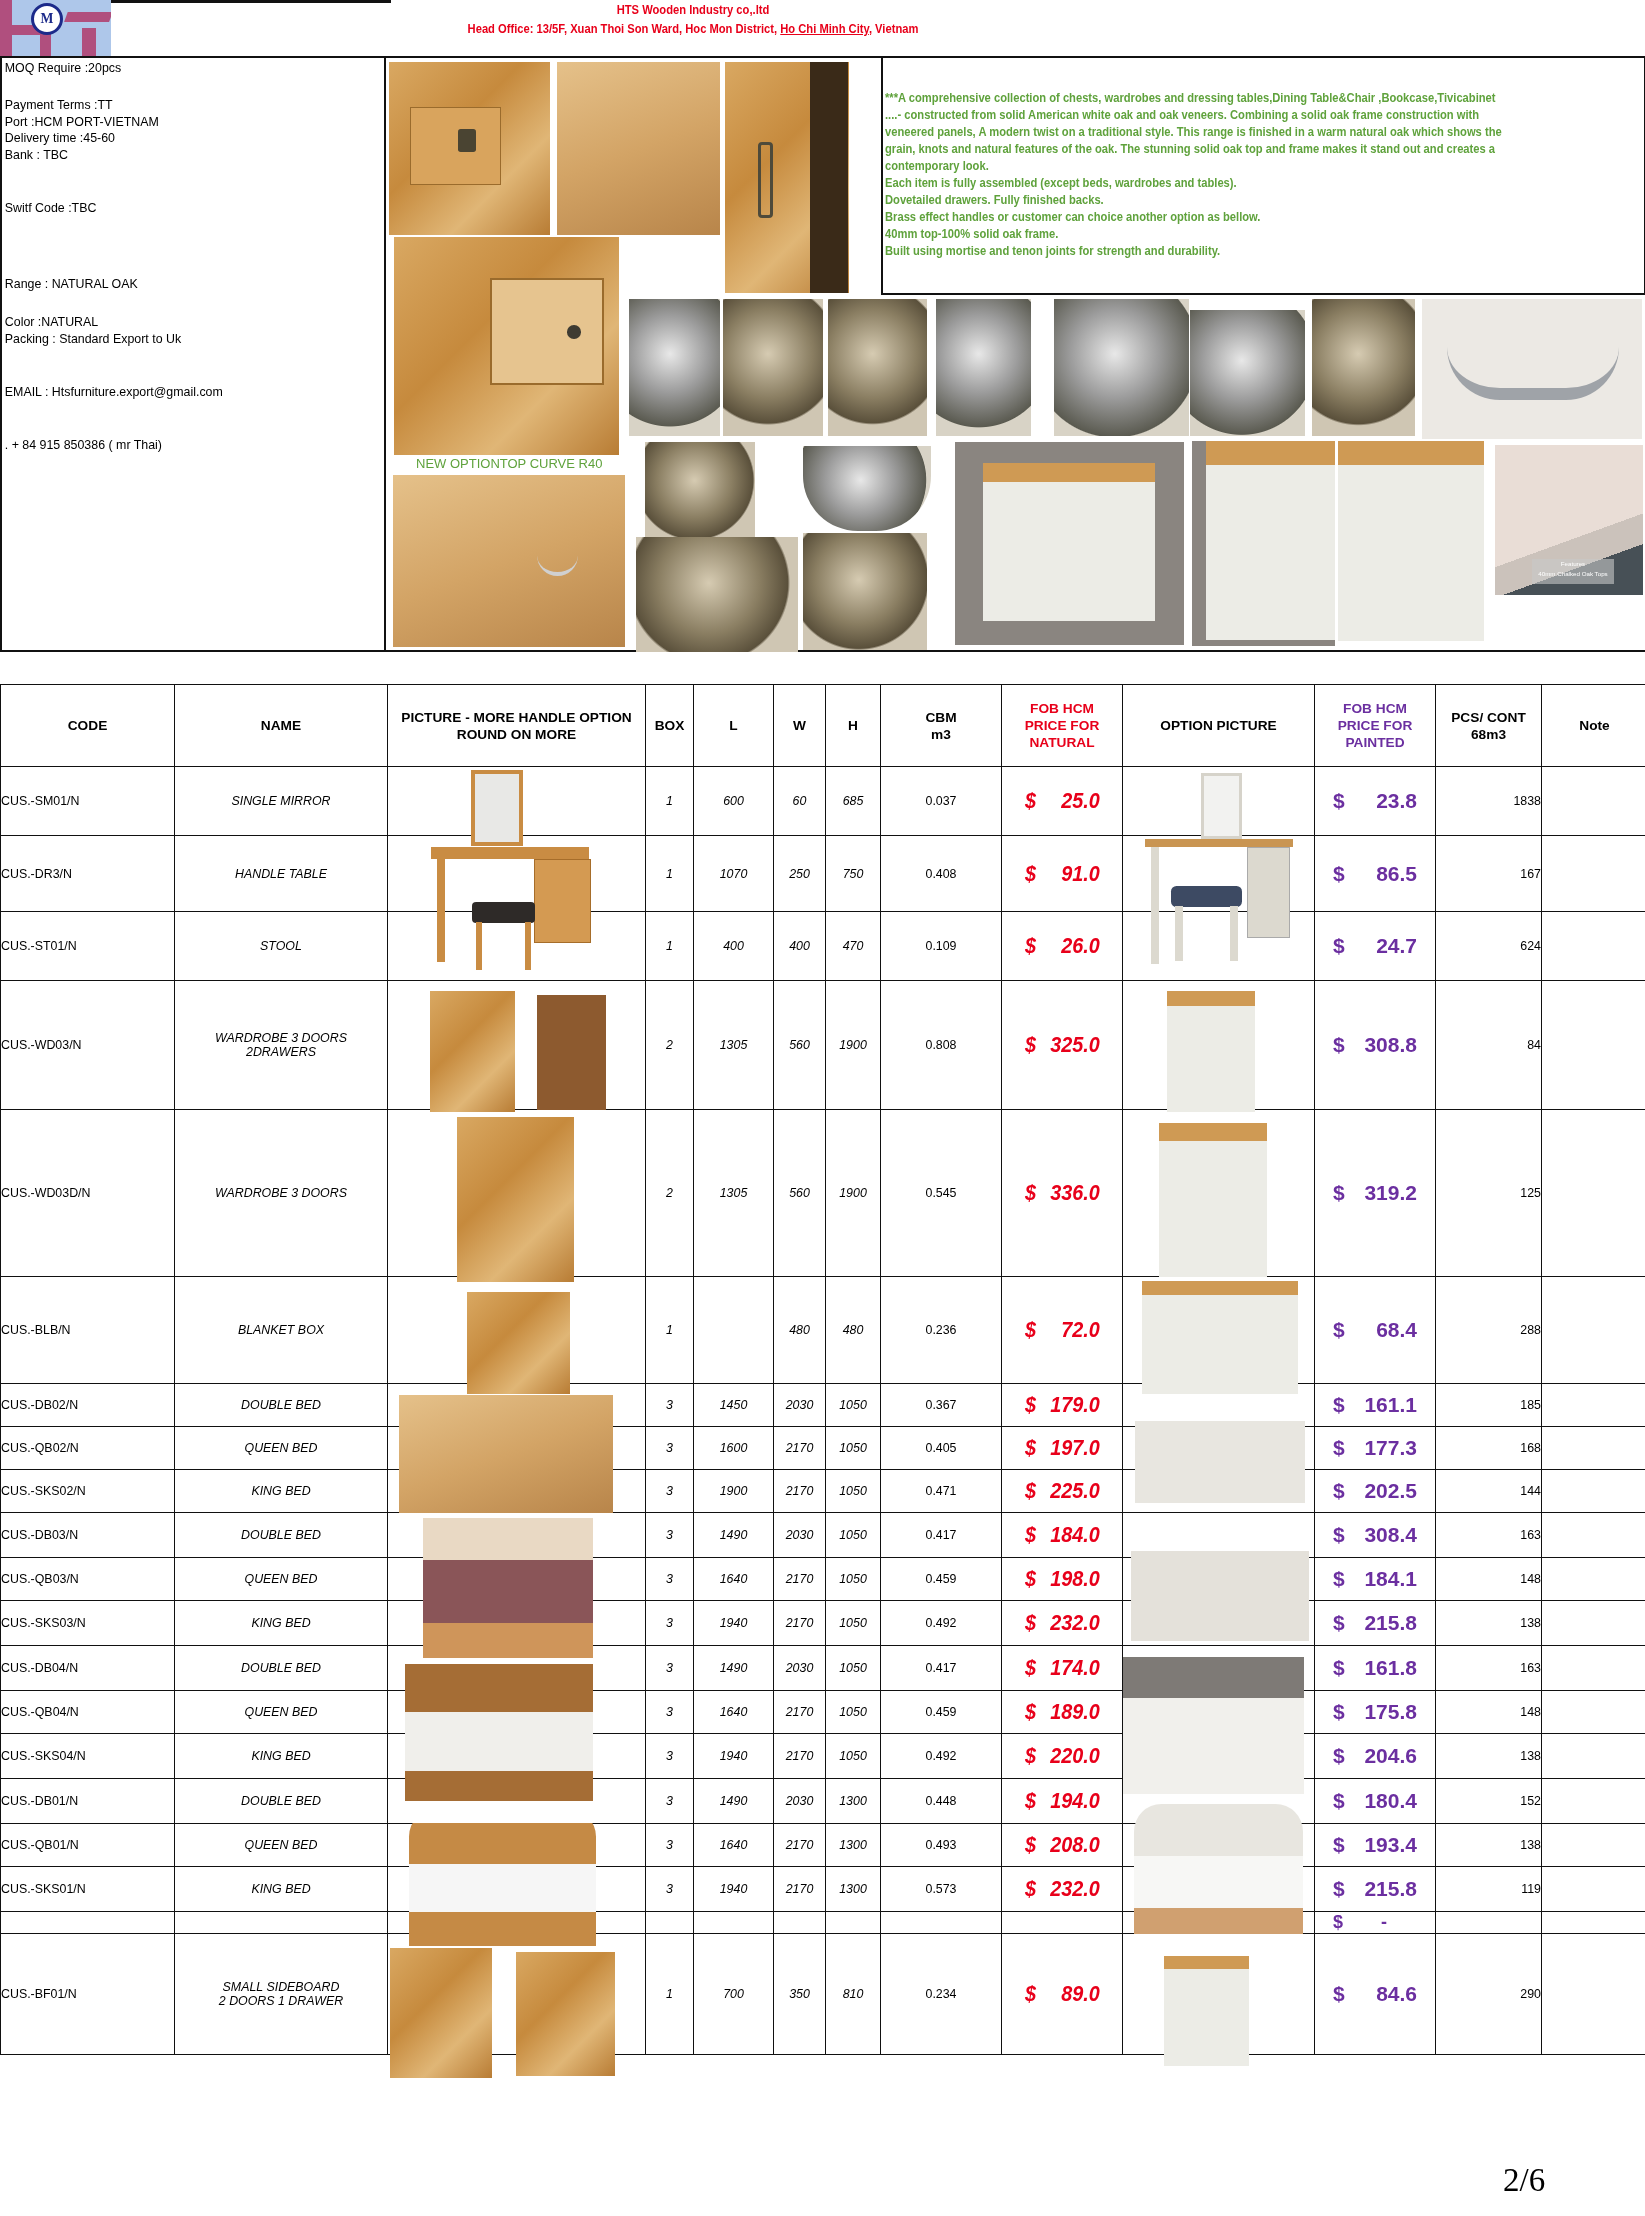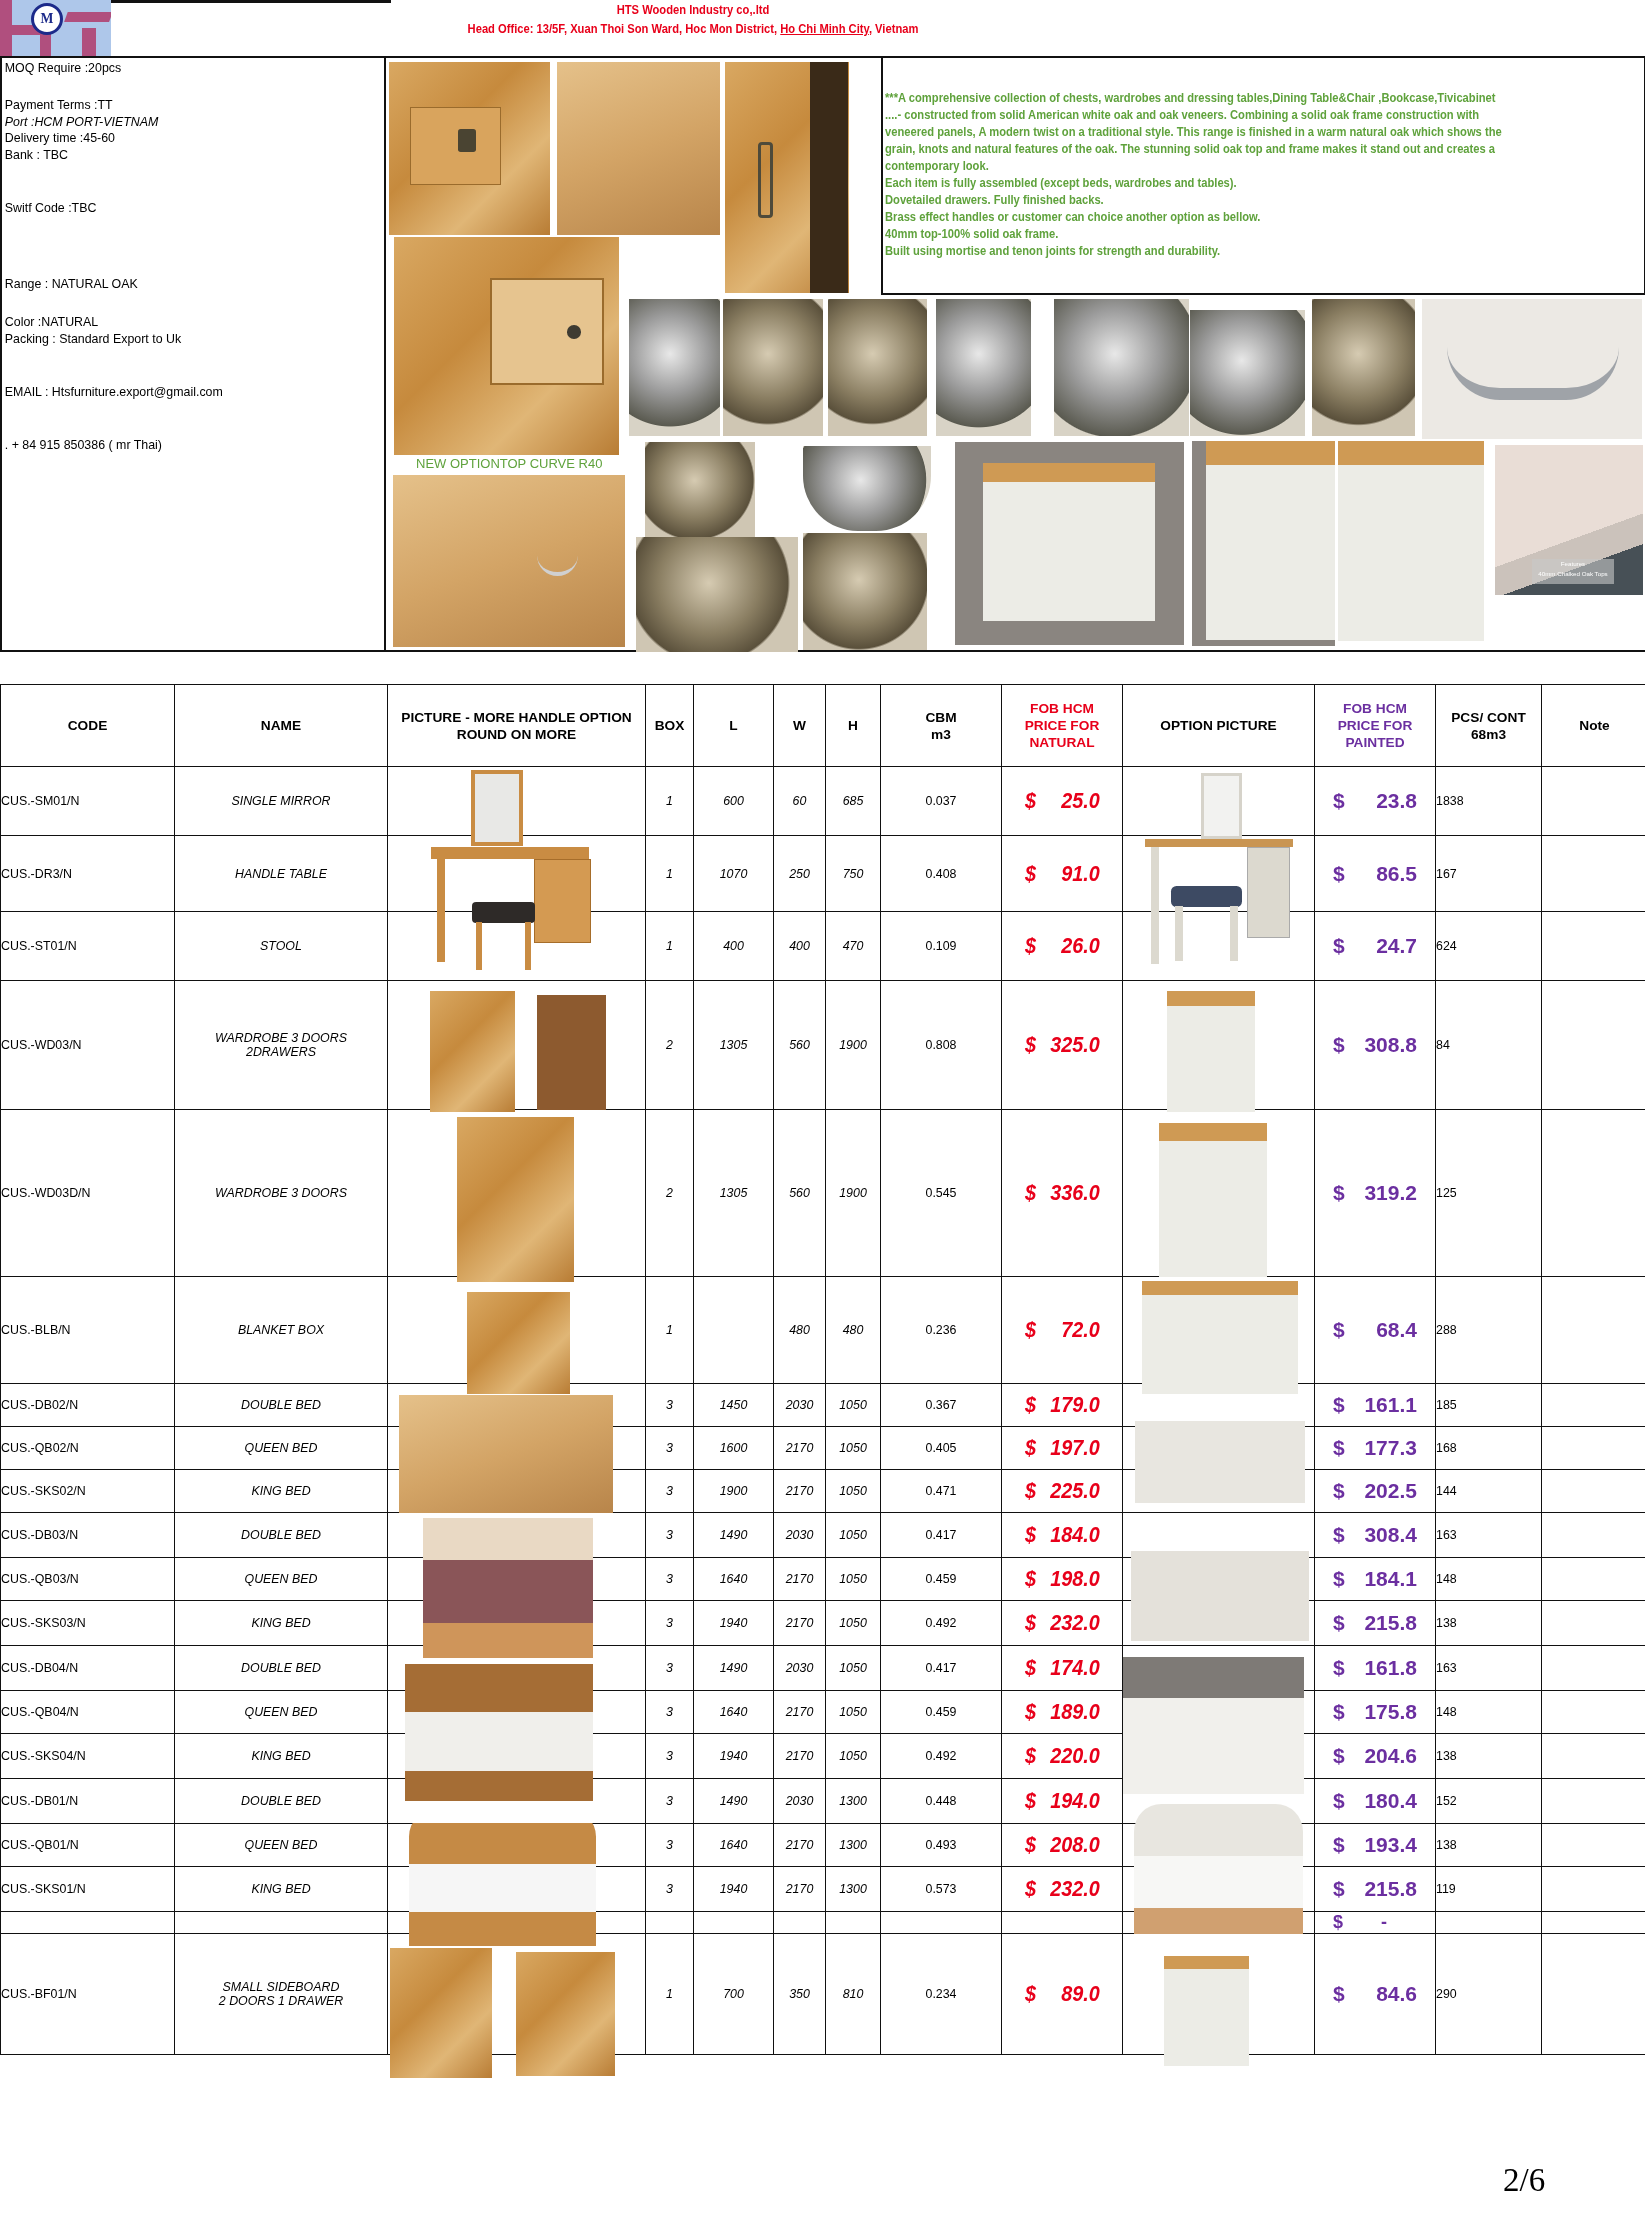--- a/index.html
+++ b/index.html
@@ -28,21 +28,21 @@
   
   table.grid{position:absolute;left:0;top:684px;border-collapse:collapse;table-layout:fixed;width:1646px;}
   table.grid td,table.grid th{border:1.4px solid #111;padding:0;vertical-align:middle;font-size:12.4px;}
   table.grid th{font-weight:bold;font-size:13.7px;text-align:center;line-height:17px;}
   th.code{text-align:left;padding-left:4.1px;}
   .hr{color:#e8001a;} .hp{color:#6b2fa0;}
   td.code{text-align:left;padding-left:4.1px;font-size:12.4px;}
   td.name{text-align:center;font-style:italic;font-size:12.4px;}
   td.num{text-align:center;font-style:italic;}
   td.cbm{text-align:center;}
-  td.pcs{text-align:left;}
+  td.pcs{text-align:right;}
   .price{display:flex;justify-content:space-between;align-items:center;font-weight:bold;}
   .price.nat{color:#e8001a;font-size:22px;font-style:italic;padding:0 18px 0 19px;transform:scaleX(.9);}
   .price.pai{color:#6b2fa0;font-size:21px;padding:0 18px 0 18px;}
   td.pic{border-top:none;border-bottom:none;position:relative;}
   .img{position:absolute;}
   .pagenum{left:1503px;top:2162px;font:33px "Liberation Serif",serif;}
 </style>
 </head>
 <body>
 
@@ -55,21 +55,21 @@
   <div class="ring">M</div>
 </div>
 <div class="abs topline"></div>
 <div class="abs company" style="top:2.1px;">HTS Wooden Industry co,.ltd</div>
 <div class="abs company" style="top:21px;"><span>Head Office: 13/5F, Xuan Thoi Son Ward, Hoc Mon  District, </span><u>Ho Chi Minh City</u><span>, Vietnam</span></div>
 
 <div class="abs info-frame"></div>
 <div class="abs leftbox"></div>
 <div class="abs terms" style="top:60px;">MOQ Require :20pcs</div>
 <div class="abs terms" style="top:97px;">Payment Terms :TT</div>
-<div class="abs terms" style="top:114px;font-style:italic;">Port :HCM PORT-VIETNAM</div>
+<div class="abs terms" style="top:114px;">Port :HCM PORT-VIETNAM</div>
 <div class="abs terms" style="top:130px;">Delivery time :45-60</div>
 <div class="abs terms" style="top:147px;">Bank  : TBC</div>
 <div class="abs terms" style="top:200px;">Switf Code :TBC</div>
 <div class="abs terms it" style="top:276px;">Range : NATURAL OAK</div>
 <div class="abs terms it" style="top:314px;">Color :NATURAL</div>
 <div class="abs terms" style="top:331px;">Packing :  Standard Export to Uk</div>
 <div class="abs terms red" style="top:384px;">EMAIL : Htsfurniture.export@gmail.com</div>
 <div class="abs terms red" style="top:437px;">. + 84 915 850386 ( mr Thai)</div>
 
 <div class="abs descbox"></div>

